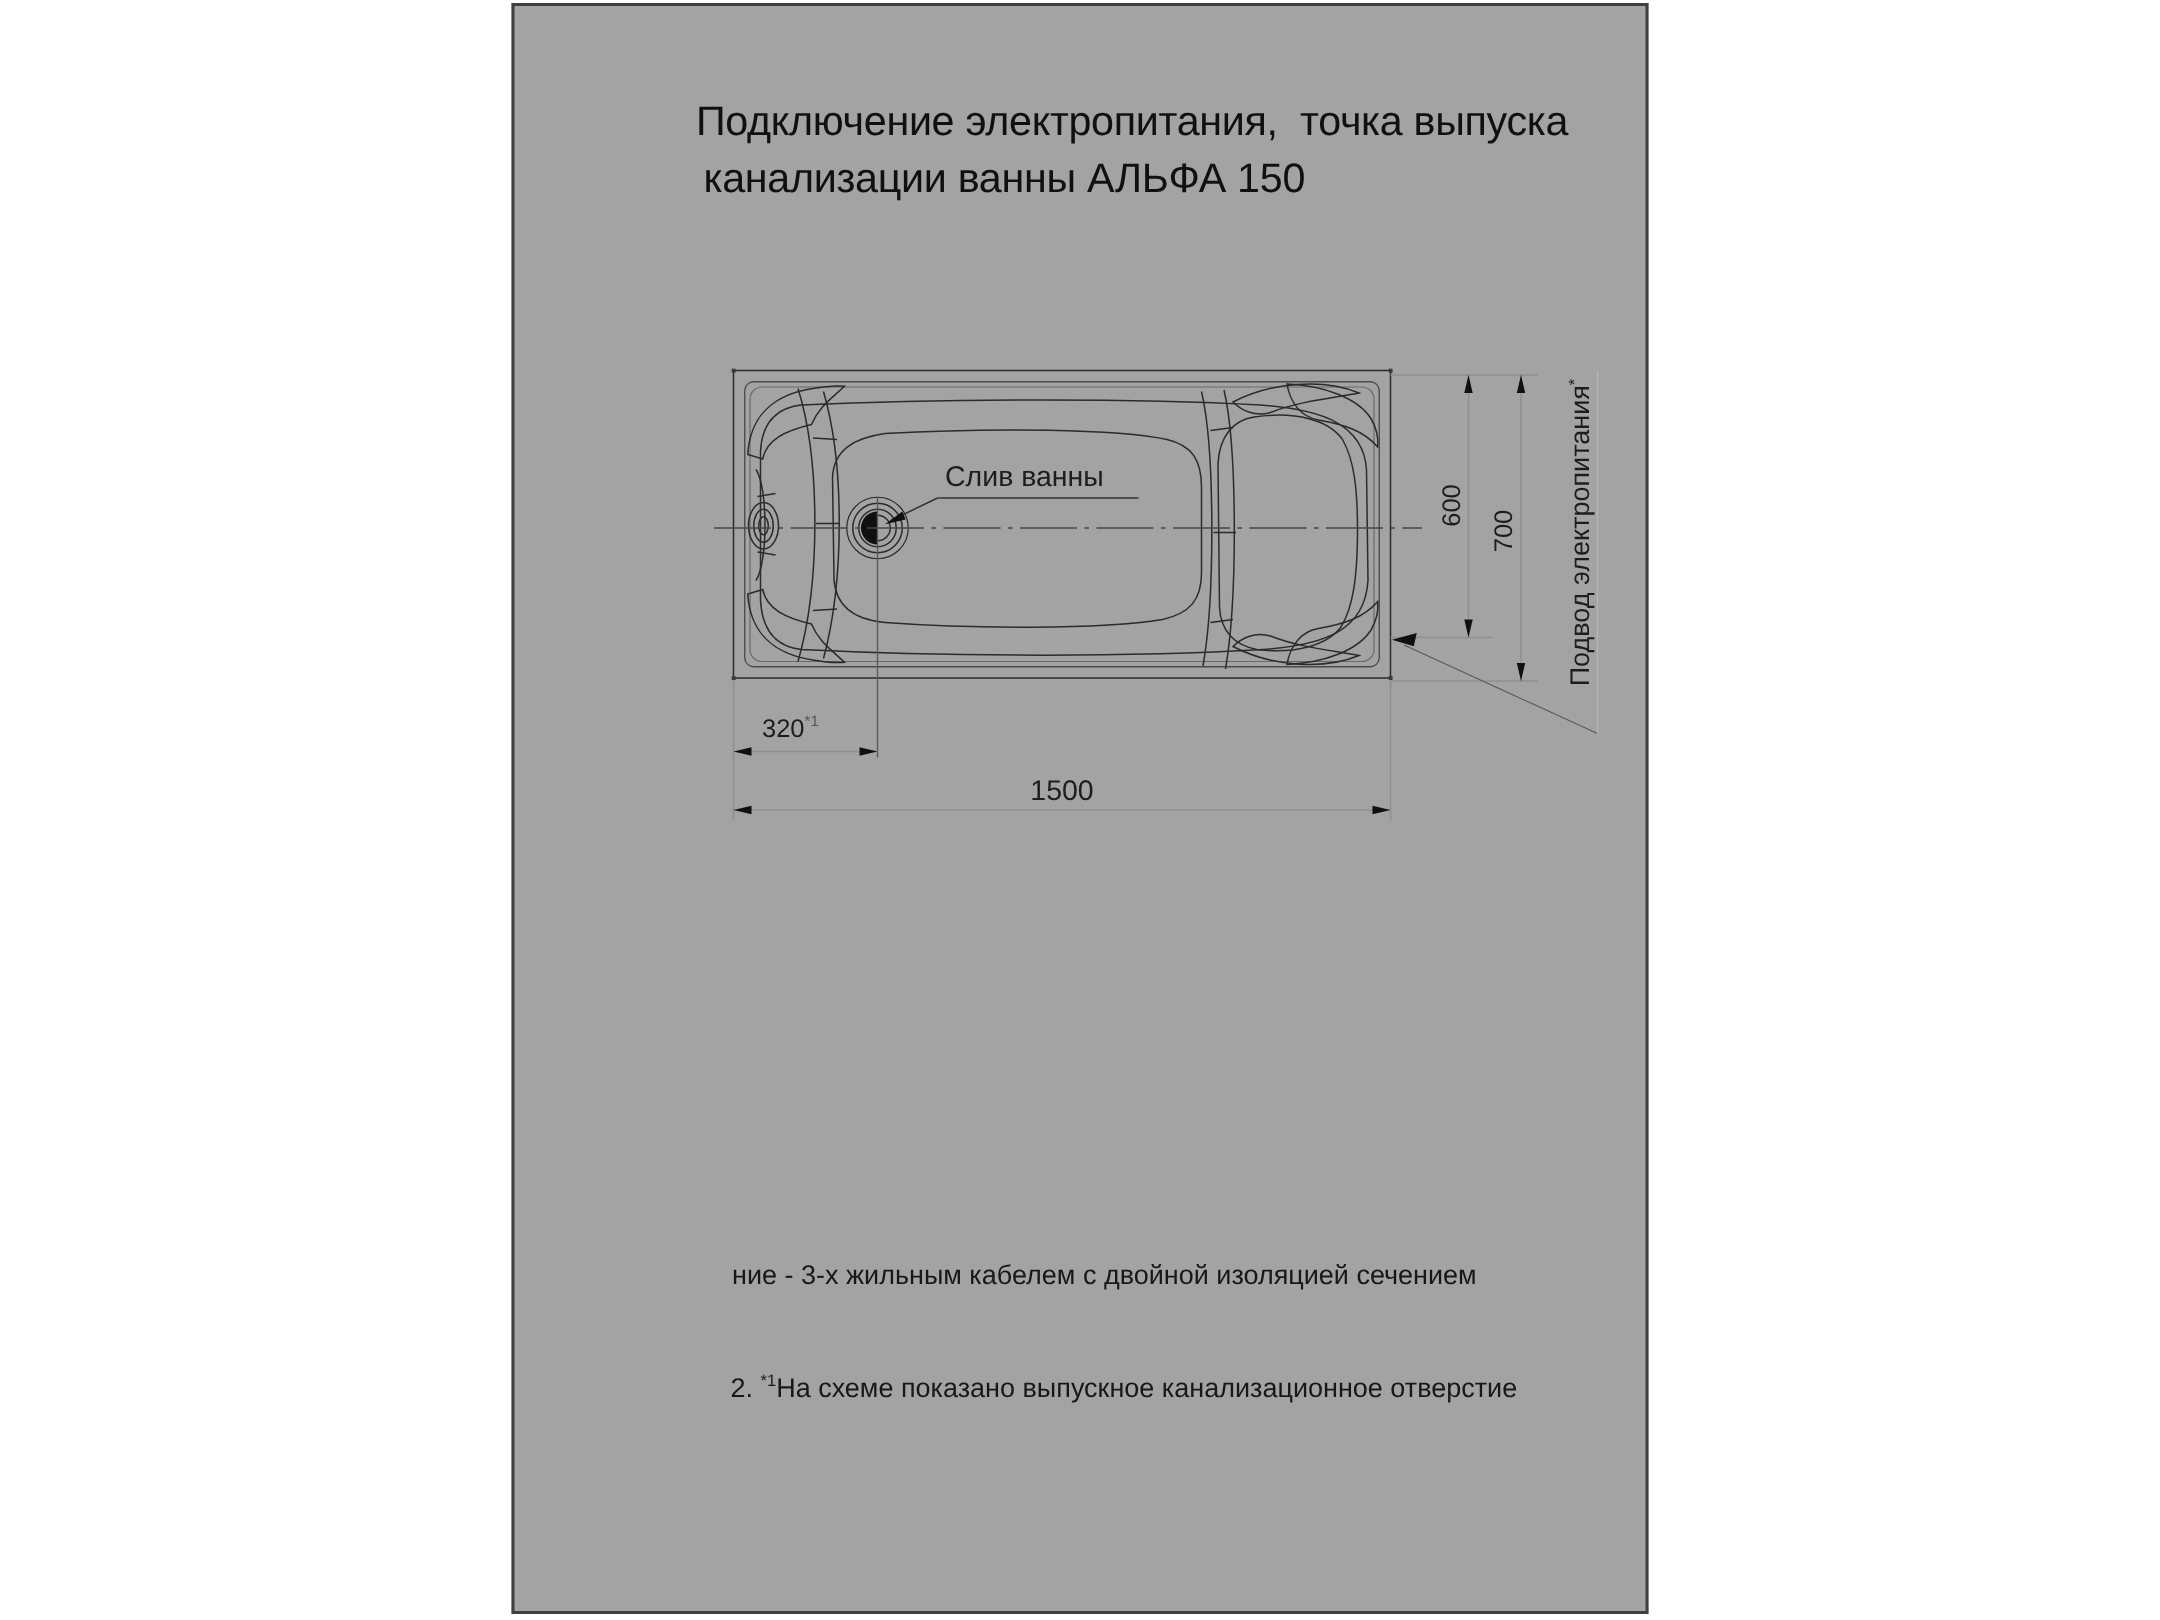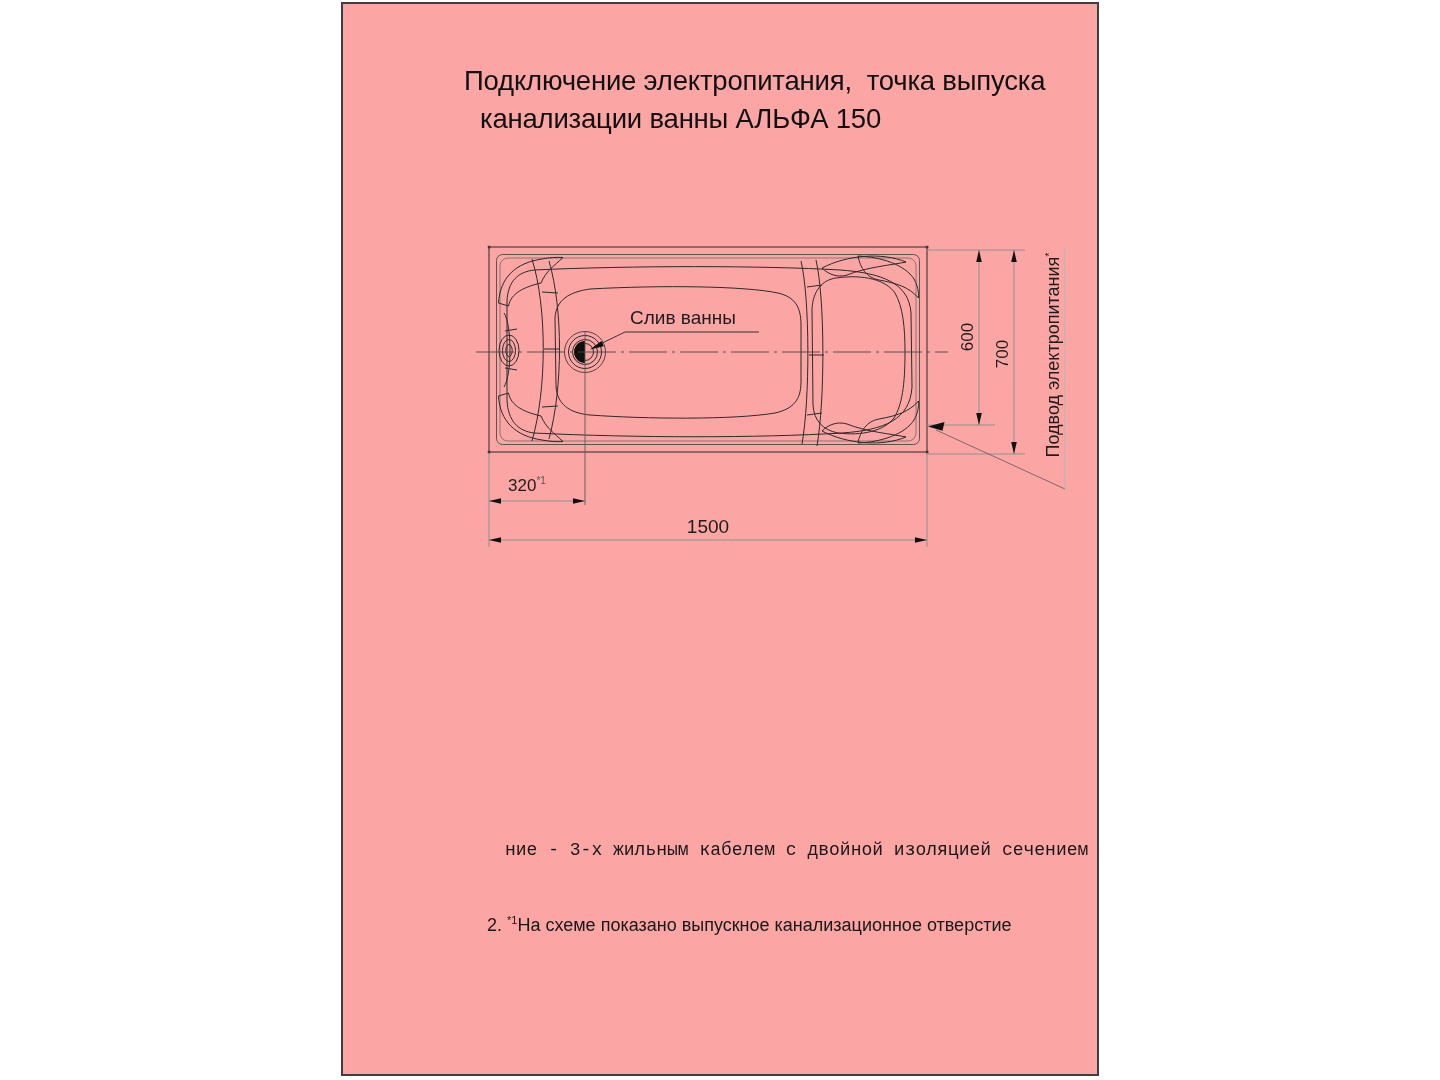--- a/index.html
+++ b/index.html
@@ -1,23 +1,23 @@
 <!DOCTYPE html>
 <html><head>
 <meta charset="utf-8">
 <style>
   html,body{margin:0;padding:0;background:#ffffff;}
   body{width:1440px;height:1080px;position:relative;font-family:"Liberation Sans",sans-serif;color:#1b1b1b;overflow:hidden;}
-  .page{position:absolute;left:341px;top:2px;width:758px;height:1074px;background:#fca5a5;border:2px solid #3f3f3f;box-sizing:border-box;}
+  .page{position:absolute;left:341px;top:2px;width:758px;height:1074px;background:#a3a3a3;border:2px solid #3f3f3f;box-sizing:border-box;}
   .title-line{position:absolute;white-space:pre;font-size:27.5px;color:#101010;letter-spacing:-0.2px;}
   .t1{left:121px;top:61px;}
-  .t2{left:137px;top:99px;}
+  .t2{left:126px;top:99px;}
   .drawing{position:absolute;left:119px;top:233px;width:620px;height:325px;}
   .notes{position:absolute;left:144px;top:784px;font-size:18px;line-height:25px;color:#181818;white-space:pre;}
-  .notes .ind1{margin-left:18px;font-family:Liberation Mono, monospace;}
+  .notes .ind1{margin-left:1px;}
   .notes sup{font-size:11px;line-height:0;}
   svg text{font-family:"Liberation Sans",sans-serif;fill:#1d1d1d;}
 </style>
 </head>
 <body>
 
 <div class="page">
 
   <div class="title-line t1">Подключение электропитания,  точка выпуска</div>
   <div class="title-line t2">канализации ванны АЛЬФА 150</div>

